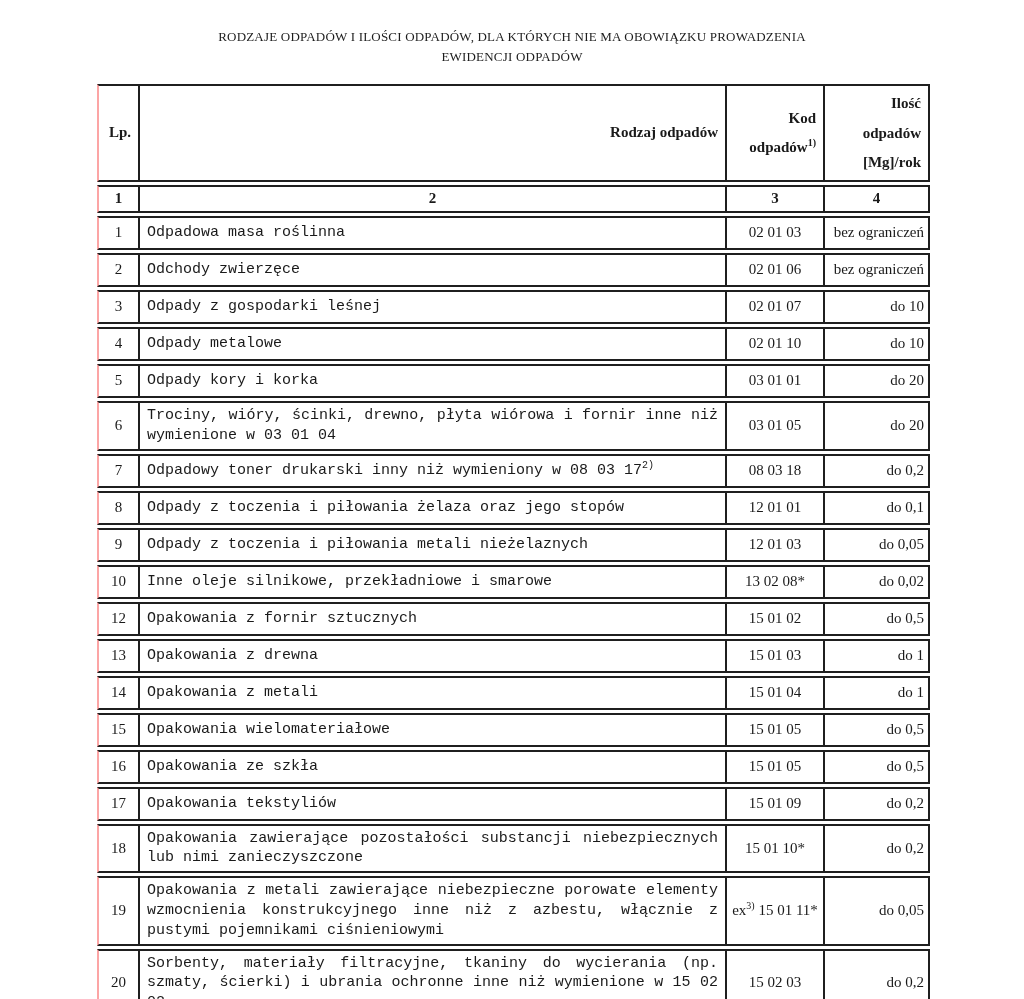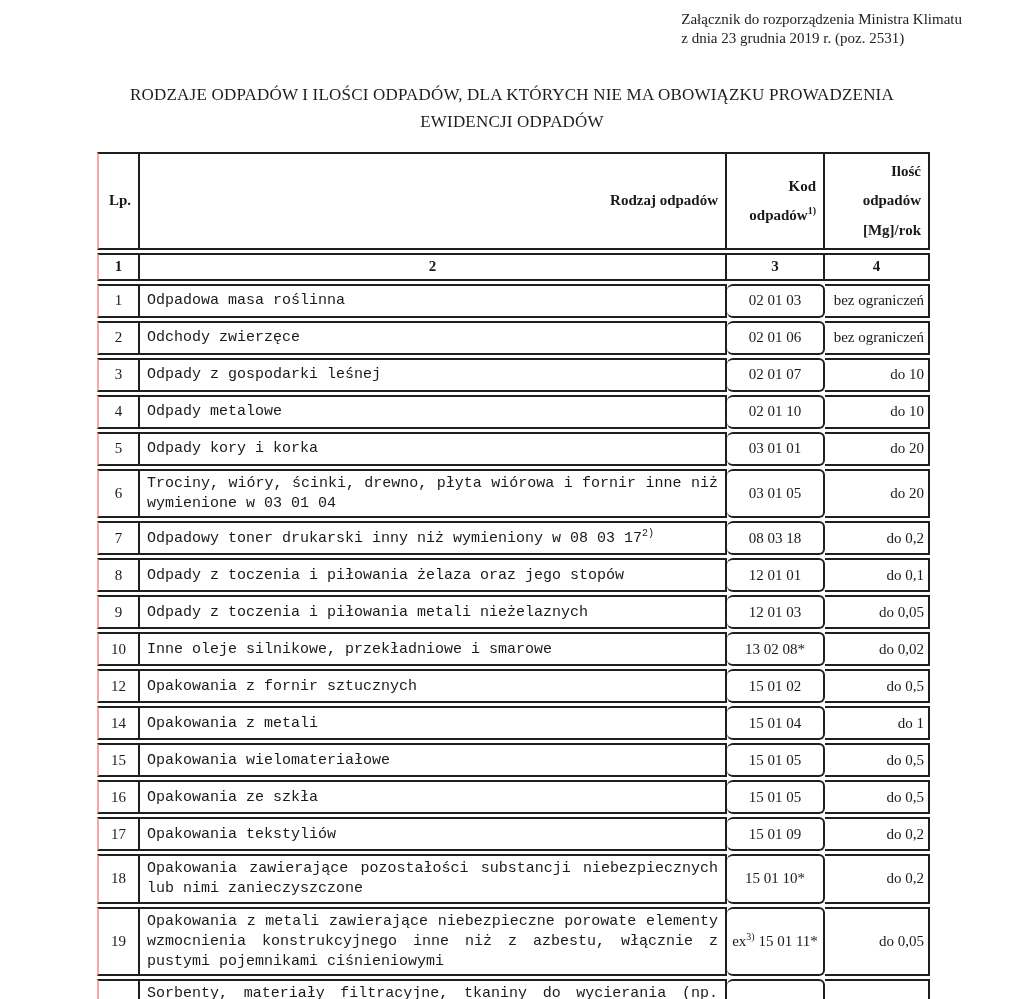--- a/index.html
+++ b/index.html
@@ -20,23 +20,23 @@
   }
   .annex-note {
     margin: 10px 62px 0 auto;
     width: fit-content;
     text-align: left;
     font-size: 15px;
     line-height: 1.28;
     color: #222222;
   }
   .doc-title {
-    margin: 34px auto 0 auto;
+    margin: 27px auto 0 auto;
     text-align: center;
-    font-size: 17px;
+    font-size: 13px;
     line-height: 1.55;
     letter-spacing: 0.2px;
     color: #1d1d1d;
     width: 860px;
   }
   table.waste-table {
     border-collapse: separate;
     border-spacing: 0 3px;
     table-layout: fixed;
     width: 833px;
@@ -69,39 +69,35 @@
   }
   .hdr-twoline { line-height: 1.95; font-weight: bold; }
   .num-row td {
     height: 22px;
     font-weight: bold;
     text-align: center;
     padding: 1px 6px;
   }
   .cell-lp   { text-align: center; }
   .cell-desc { text-align: justify; text-align-last: left; font-family: Liberation Mono, monospace; }
-  .cell-code { text-align: center; border-radius: 6px; }
+  .cell-code { text-align: center; }
   .cell-qty  { text-align: right; }
   td.cell-lp, td.cell-code, td.cell-qty { padding-left: 4px; padding-right: 4px; }
   tbody.rows td { height: 24px; }
   sup {
     font-size: 10px;
     line-height: 0;
     vertical-align: super;
   }
 </style>
 </head>
 <body>
 
 <div class="page">
 
-  <div class="annex-note">
-    <div>Załącznik do rozporządzenia Ministra Klimatu</div>
-    <div>z dnia 23 grudnia 2019 r. (poz. 2531)</div>
-  </div>
 
   <div class="doc-title">
     <div>RODZAJE ODPADÓW I ILOŚCI ODPADÓW, DLA KTÓRYCH NIE MA OBOWIĄZKU PROWADZENIA</div>
     <div>EWIDENCJI ODPADÓW</div>
   </div>
 
   <table class="waste-table">
     <colgroup>
       <col class="c-lp">
         <col class="c-desc">
@@ -189,20 +185,26 @@
           <td class="cell-code">13 02 08*</td>
           <td class="cell-qty">do 0,02</td>
         </tr>
         <tr>
           <td class="cell-lp">12</td>
           <td class="cell-desc">Opakowania z fornir sztucznych</td>
           <td class="cell-code">15 01 02</td>
           <td class="cell-qty">do 0,5</td>
         </tr>
         <tr>
+          <td class="cell-lp">13</td>
+          <td class="cell-desc">Opakowania z drewna</td>
+          <td class="cell-code">15 01 03</td>
+          <td class="cell-qty">do 1</td>
+        </tr>
+        <tr>
           <td class="cell-lp">14</td>
           <td class="cell-desc">Opakowania z metali</td>
           <td class="cell-code">15 01 04</td>
           <td class="cell-qty">do 1</td>
         </tr>
         <tr>
           <td class="cell-lp">15</td>
           <td class="cell-desc">Opakowania wielomateriałowe</td>
           <td class="cell-code">15 01 05</td>
           <td class="cell-qty">do 0,5</td>

